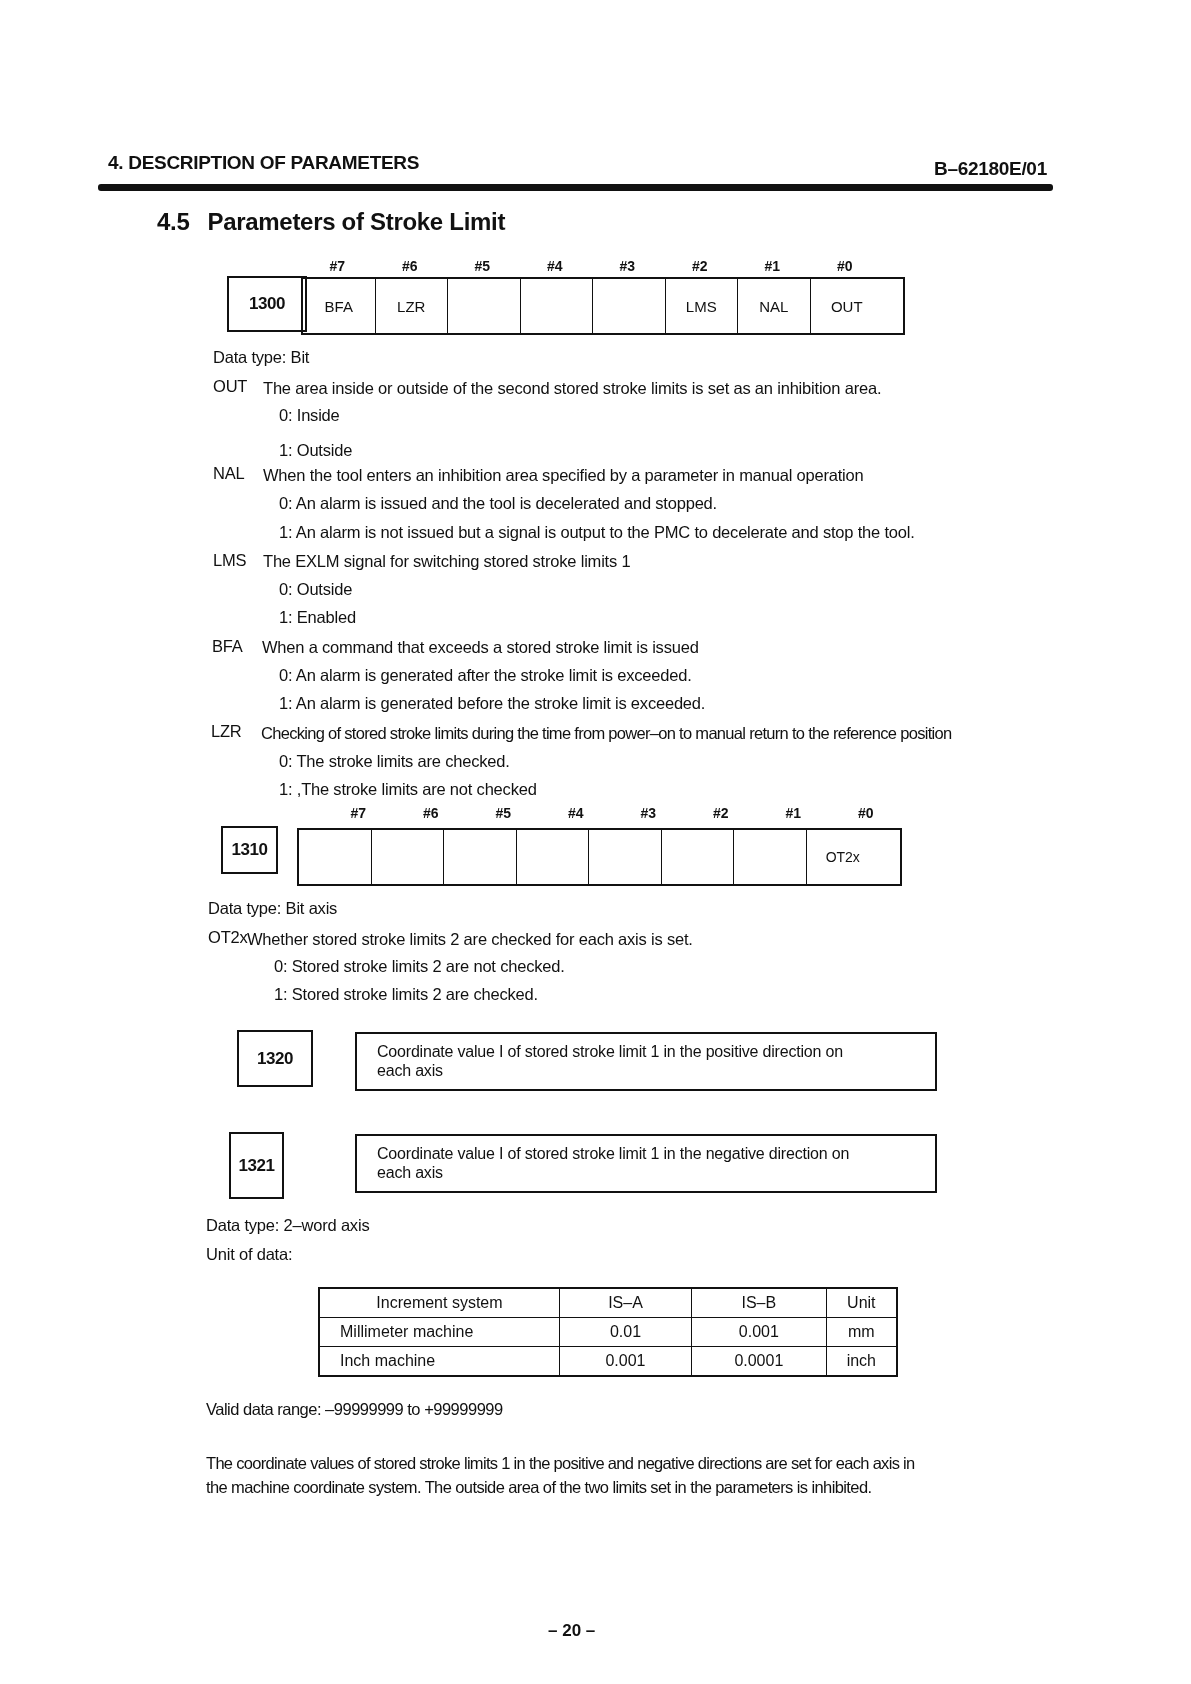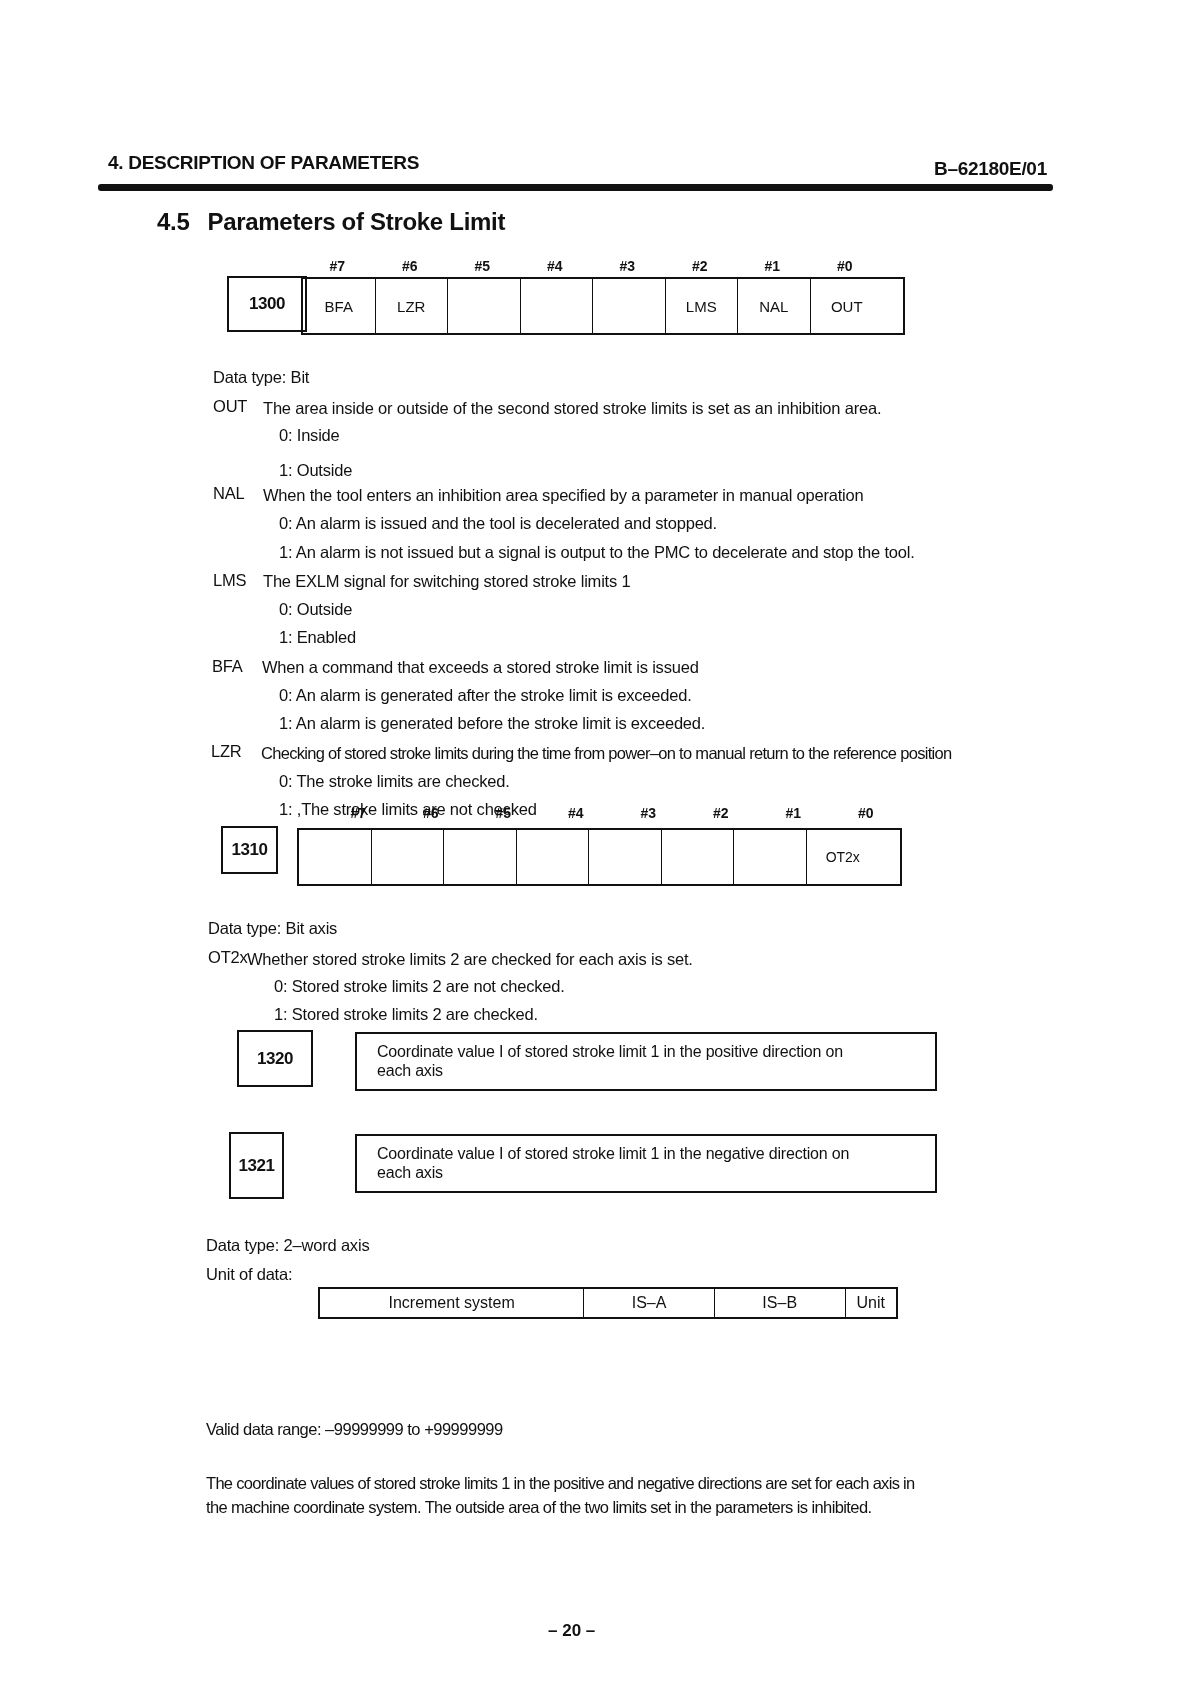--- a/index.html
+++ b/index.html
@@ -14,26 +14,26 @@
 
     .bitnums { display: flex; }
     .bitnums span { width: 72.5px; text-align: center; font-size: 14px; font-weight: bold; }
     .pbox { border: 2.5px solid #111; box-sizing: border-box; display: flex; align-items: center;
             justify-content: center; font-weight: bold; font-size: 17px; letter-spacing: -0.5px; }
     .bitrow { display: flex; border: 2.5px solid #111; box-sizing: border-box; }
     .bitrow .cell { width: 72.5px; border-right: 1.5px solid #111; box-sizing: border-box;
                     display: flex; align-items: center; justify-content: center; font-size: 15px; }
     .bitrow .cell:last-child { border-right: none; }
 
-    .txt { font-size: 16.5px; white-space: nowrap; letter-spacing: -0.2px; margin-top: 20px; }
+    .txt { font-size: 16.5px; white-space: nowrap; letter-spacing: -0.2px; }
     .desc-box { border: 2.5px solid #111; box-sizing: border-box; font-size: 16px; line-height: 19px;
                 padding: 8px 20px; letter-spacing: -0.2px; margin-left: 37px; }
 
     table.units { border-collapse: collapse; font-size: 16px; position: absolute; }
-    table.units td { border: 1.5px solid #111; height: 28px; padding: 0 11px; text-align: center; }
+    table.units td { border: 1.5px solid #111; height: 28px; padding: 0 20px; text-align: center; }
     table.units td.lft { text-align: left; }
     table.units { border: 2.5px solid #111; }
     .footer { left: 548px; top: 1621px; font-size: 17px; font-weight: bold; }
   </style>
 </head>
 <body>
 
 <div class="abs hdr-left">4. DESCRIPTION OF PARAMETERS</div>
 <div class="abs hdr-right">B–62180E/01</div>
 <div class="abs hdr-rule"></div>
@@ -135,20 +135,32 @@
 <div class="abs txt" style="left:206px; top:1245px;">Unit of data:</div>
 
 <table class="units" style="left:318px; top:1287px; width:580px;">
   <tbody>
       <tr>
     <td style="width:246px;">Increment system</td>
     <td style="width:110px;">IS–A</td>
     <td style="width:110px;">IS–B</td>
     <td>Unit</td>
   </tr>
+  <tr>
+    <td class="lft">Millimeter machine</td>
+    <td>0.01</td>
+    <td>0.001</td>
+    <td>mm</td>
+  </tr>
+  <tr>
+    <td class="lft">Inch machine</td>
+    <td>0.001</td>
+    <td>0.0001</td>
+    <td>inch</td>
+  </tr>
 </tbody>
   </table>
 
 <div class="abs txt" style="left:206px; top:1400px; letter-spacing:-0.5px;">Valid data range:  –99999999 to +99999999</div>
 
 <div class="abs txt" style="left:206px; top:1454px; letter-spacing:-0.7px;">The coordinate values of stored stroke limits 1 in the positive  and negative directions are set for each axis in</div>
 <div class="abs txt" style="left:206px; top:1478px; letter-spacing:-0.6px;">the machine coordinate system.  The outside area of the two limits set in the parameters is inhibited.</div>
 
 <div class="abs footer">– 20 –</div>
 

